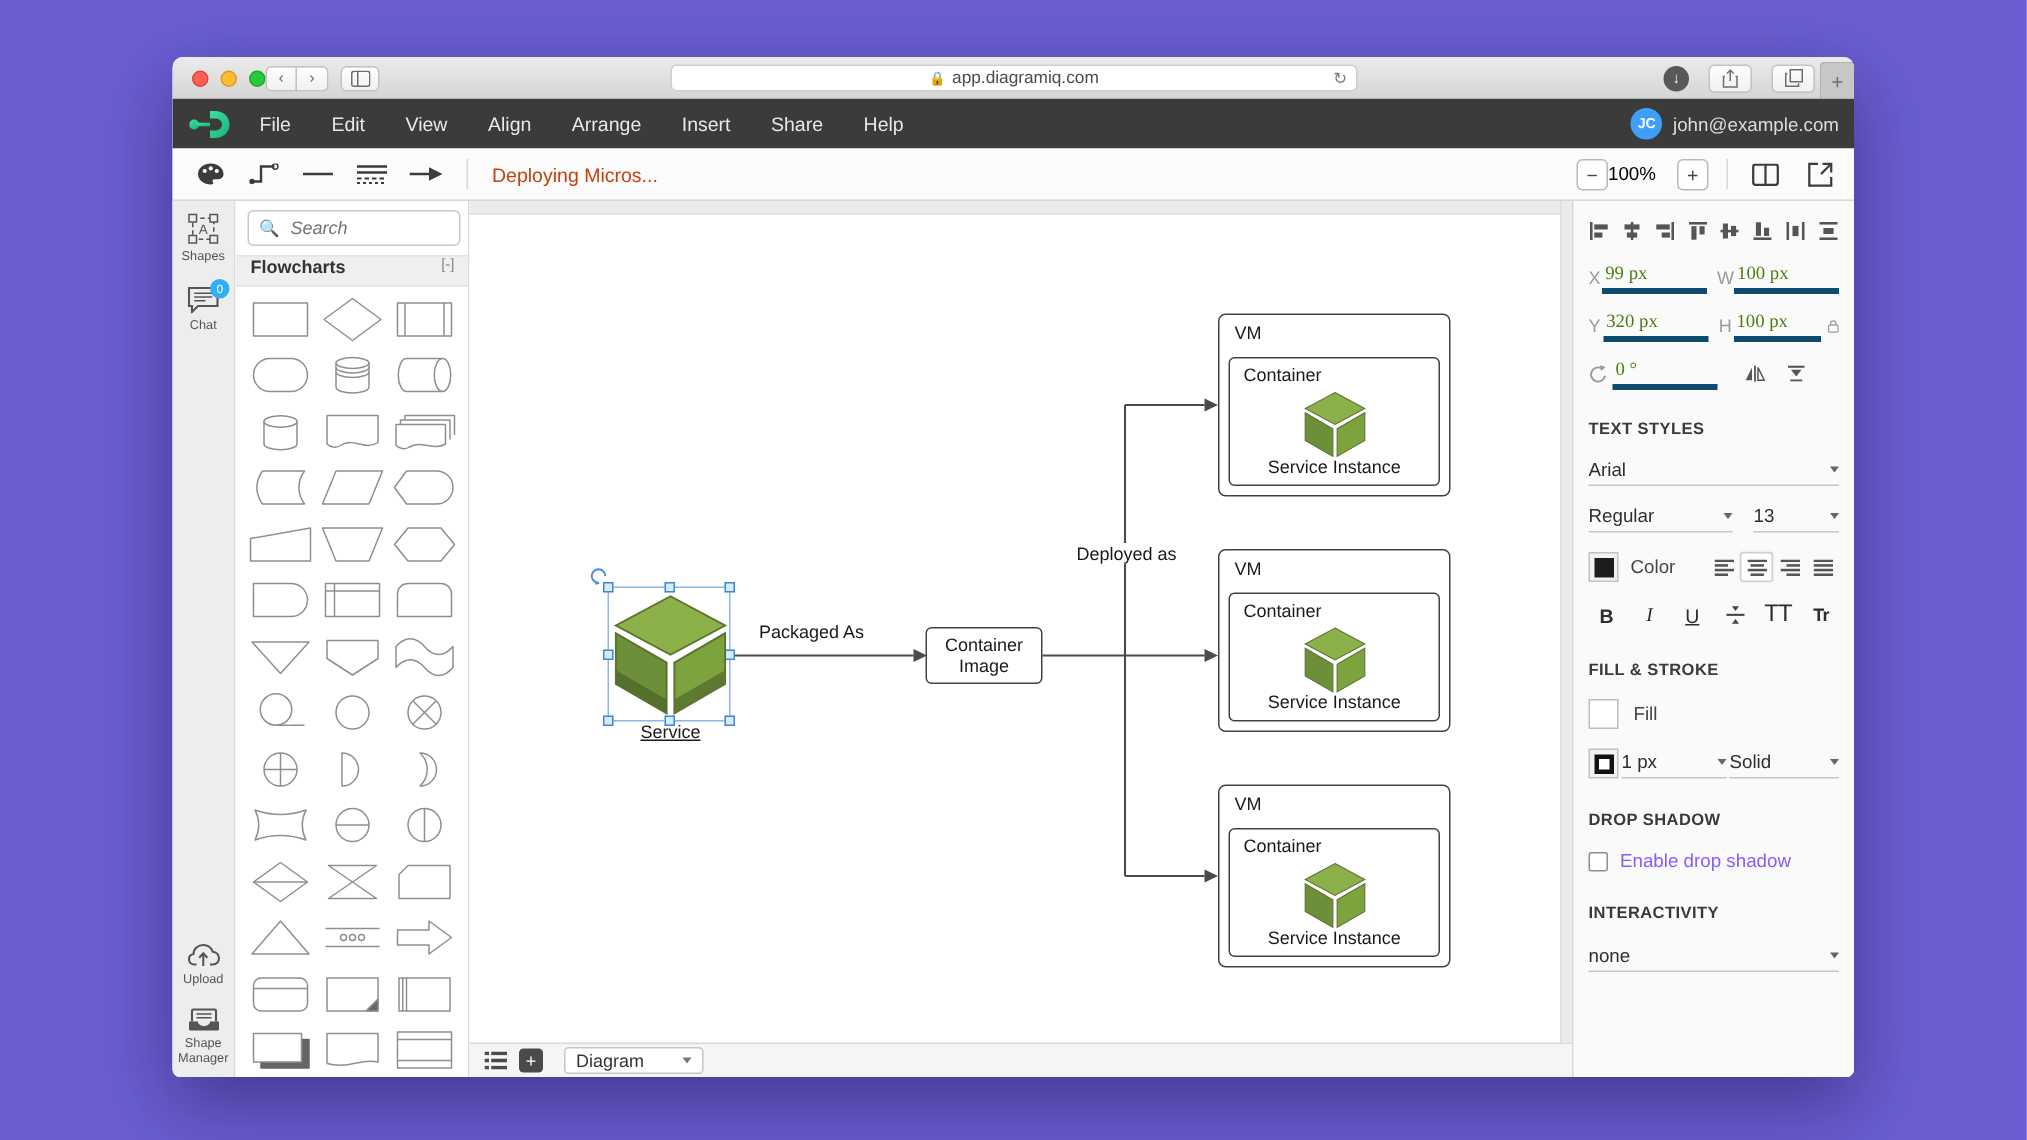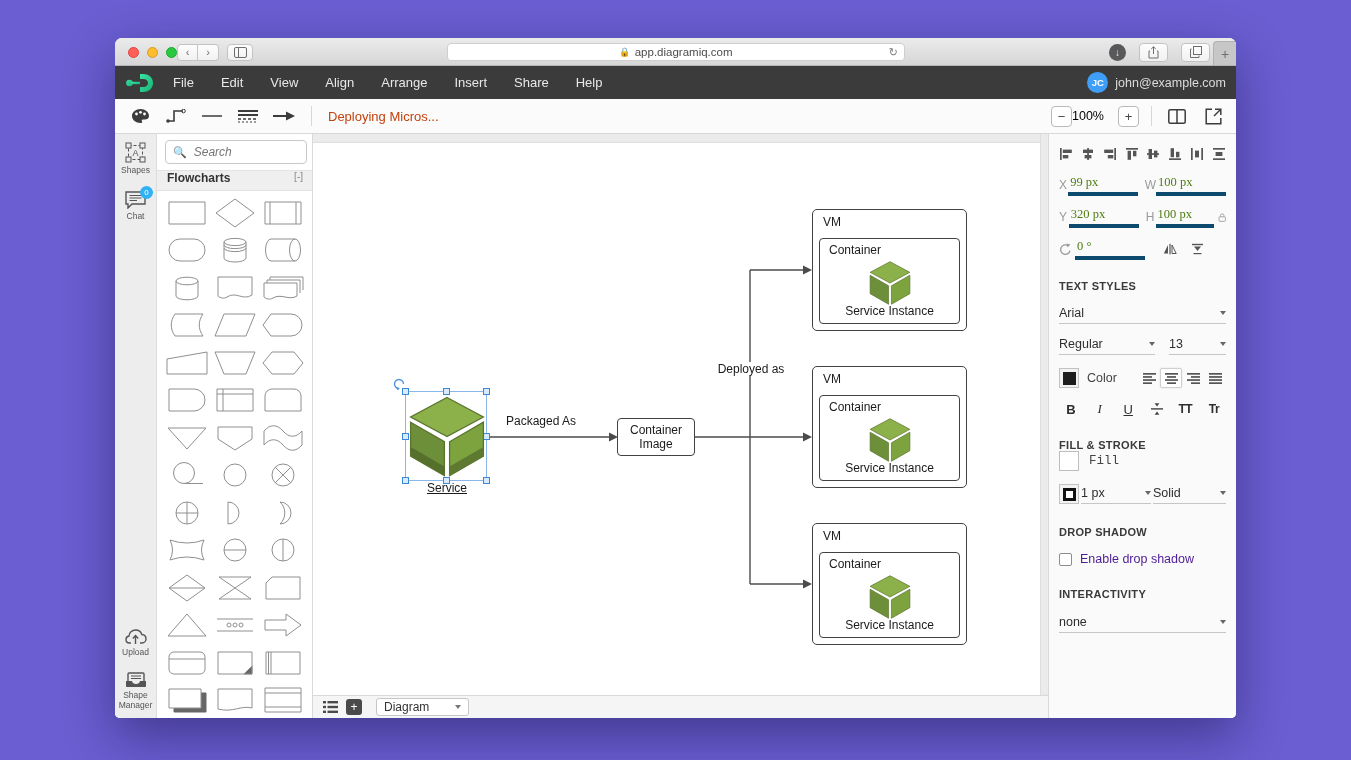--- a/index.html
+++ b/index.html
@@ -119,21 +119,21 @@
   .dd .chev{border-top-color:#666;}
   .row{display:flex;align-items:center;}
   .swatch-frame{width:20px;height:20px;border:1px solid #c2c2c2;background:#f2f2f2;display:flex;align-items:center;justify-content:center;}
   .swatch-black{width:13px;height:13px;background:#1d1d1d;}
   .swatch-fill{width:20px;height:20px;border:1px solid #bdbdbd;background:#fff;}
   .swatch-stroke-in{width:13px;height:13px;border:3.5px solid #111;background:#fff;}
   .ta-btn{width:22px;height:20px;display:flex;align-items:center;justify-content:center;border-radius:2px;}
   .ta-btn.active{background:#fff;border:1px solid #cfcfcf;box-shadow:0 0 2px rgba(0,0,0,.12);}
   .fmt{font-size:13px;color:#2e2e2e;width:24px;text-align:center;}
   .checkbox{width:13px;height:13px;border:1.5px solid #8d8d8d;border-radius:2px;background:#fff;}
-  .cb-label{font-size:12.5px;color:#4c1d95;margin-left:8px;}
+  .cb-label{font-size:12.5px;color:#8b5cf6;margin-left:8px;}
   svg{display:block;}
 </style>
 </head>
 <body>
 
 <div class="window">
 
   <div class="titlebar">
     <div class="lights">
       <div class="light red"></div>
@@ -840,26 +840,26 @@
         <span class="fmt" style="font-weight:bold;">B</span>
         <span class="fmt" style="font-style:italic;font-family:'Liberation Serif',serif;">I</span>
         <span class="fmt" style="text-decoration:underline;">U</span>
         <span class="fmt">
           <svg width="14" height="14" viewBox="0 0 14 14" style="margin:0 auto;">
               <rect x="1" y="6.2" width="12" height="1.4" fill="#444"></rect>
               <polygon points="4.6,1.2 9.4,1.2 7,4.4" fill="#444"></polygon>
               <polygon points="4.6,12.8 9.4,12.8 7,9.6" fill="#444"></polygon>
             </svg>
         </span>
-        <span class="fmt" style="font-weight:bold;font-size:12px;letter-spacing:-.5px;">TT</span>
+        <span class="fmt" style="font-weight:normal;font-size:16px;letter-spacing:-.5px;">TT</span>
         <span class="fmt" style="font-weight:bold;font-size:12px;letter-spacing:-.5px;">Tr</span>
       </div>
 
       <div class="sec-hd">FILL &amp; STROKE</div>
-      <div class="row" style="font-family:Liberation Mono, monospace;">
+      <div class="row" style="margin-top:13px;">
         <div class="swatch-fill"></div>
         <span style="font-size:12.5px;color:#444;margin-left:10px;">Fill</span>
       </div>
       <div class="row" style="margin-top:13px;gap:2px;">
         <div class="swatch-frame">
             <div class="swatch-stroke-in"></div>
           </div>
         <div class="dd" style="width:70px;">
           <span>1 px</span>
           <span class="chev"></span>

